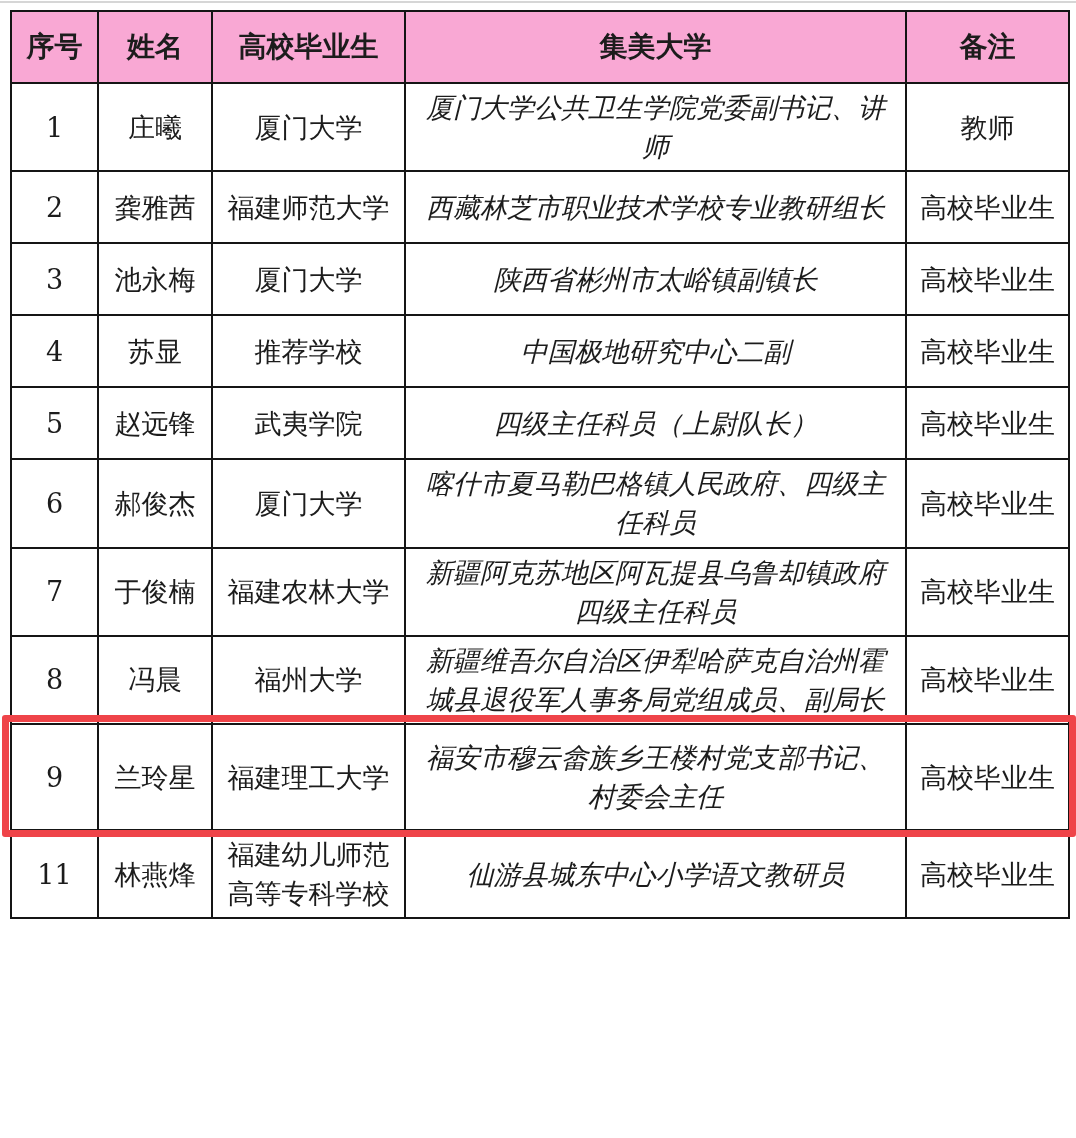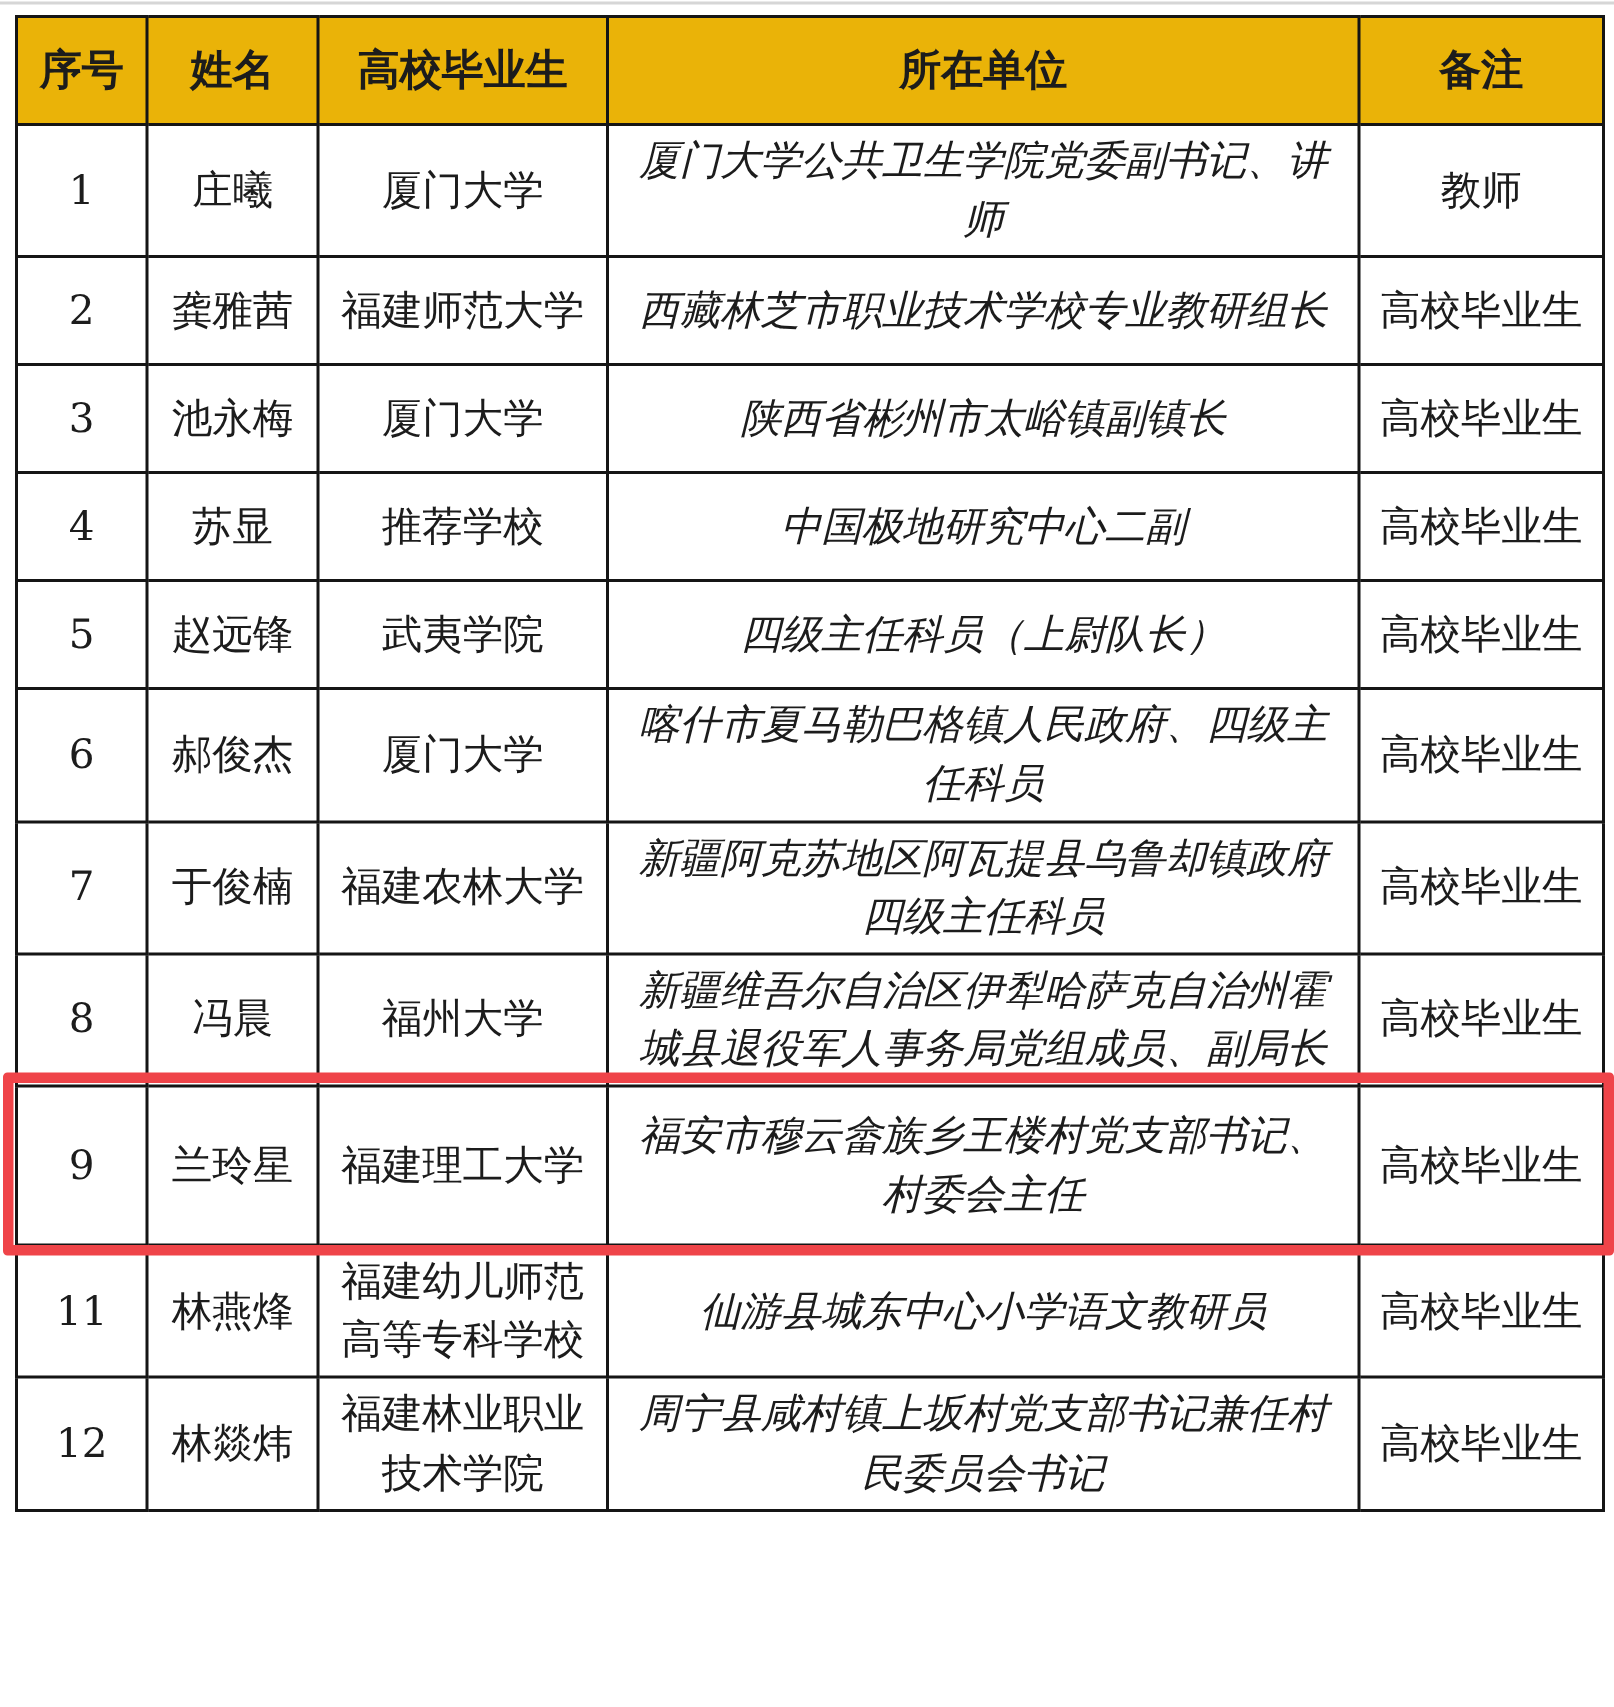--- a/index.html
+++ b/index.html
@@ -43,21 +43,21 @@
     vertical-align: middle;
     font-size: 27px;
     line-height: 1.45;
     padding: 4px 8px;
     word-break: break-all;
   }
   th {
     font-weight: bold;
     font-size: 28px;
     height: 62px;
-    background: #eab308;
+    background: #f9a8d4;
     margin-top: 34px;
   }
   tbody tr { height: 72px; }
   tbody tr.highlighted { height: 106px; }
   td.cell-unit { padding: 4px 10px; font-style: italic; }
   .highlight-box {
     position: absolute;
     border: 7px solid #ef4449;
     border-radius: 3px;
     pointer-events: none;
@@ -76,21 +76,21 @@
       <col class="c-name">
       <col class="c-school">
       <col class="c-unit">
       <col class="c-remark">
     </colgroup>
     <thead>
       <tr>
         <th>序号</th>
         <th>姓名</th>
         <th>高校毕业生</th>
-        <th>所在单位</th>
+        <th>集美大学</th>
         <th>备注</th>
       </tr>
     </thead>
     <tbody id="table-body">
         <tr>
           <td class="cell-index">1</td>
           <td class="cell-name">庄曦</td>
           <td class="cell-school">厦门大学</td>
           <td class="cell-unit">厦门大学公共卫生学院党委副书记、讲师</td>
           <td class="cell-remark">教师</td>
@@ -151,24 +151,17 @@
           <td class="cell-unit">福安市穆云畲族乡王楼村党支部书记、村委会主任</td>
           <td class="cell-remark">高校毕业生</td>
         </tr>
         <tr>
           <td class="cell-index">11</td>
           <td class="cell-name">林燕烽</td>
           <td class="cell-school">福建幼儿师范高等专科学校</td>
           <td class="cell-unit">仙游县城东中心小学语文教研员</td>
           <td class="cell-remark">高校毕业生</td>
         </tr>
-        <tr>
-          <td class="cell-index">12</td>
-          <td class="cell-name">林燚炜</td>
-          <td class="cell-school">福建林业职业技术学院</td>
-          <td class="cell-unit">周宁县咸村镇上坂村党支部书记兼任村民委员会书记</td>
-          <td class="cell-remark">高校毕业生</td>
-        </tr>
       </tbody>
   </table>
 
   <div class="highlight-box" id="highlight-box" style="border-color: rgb(239, 68, 73); left: 2px; top: 715px; width: 1060px; height: 108px;"></div>
 </div>
 
 </body></html>

